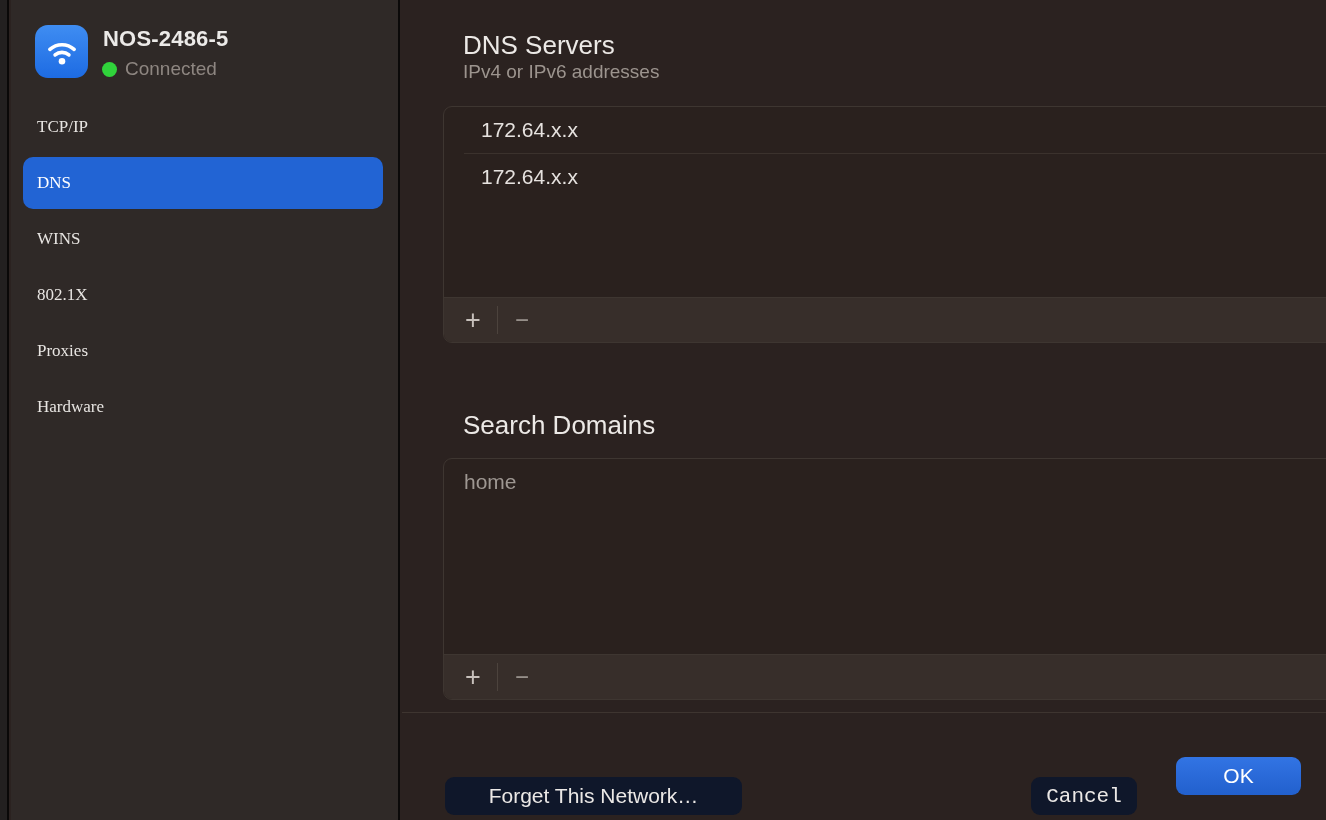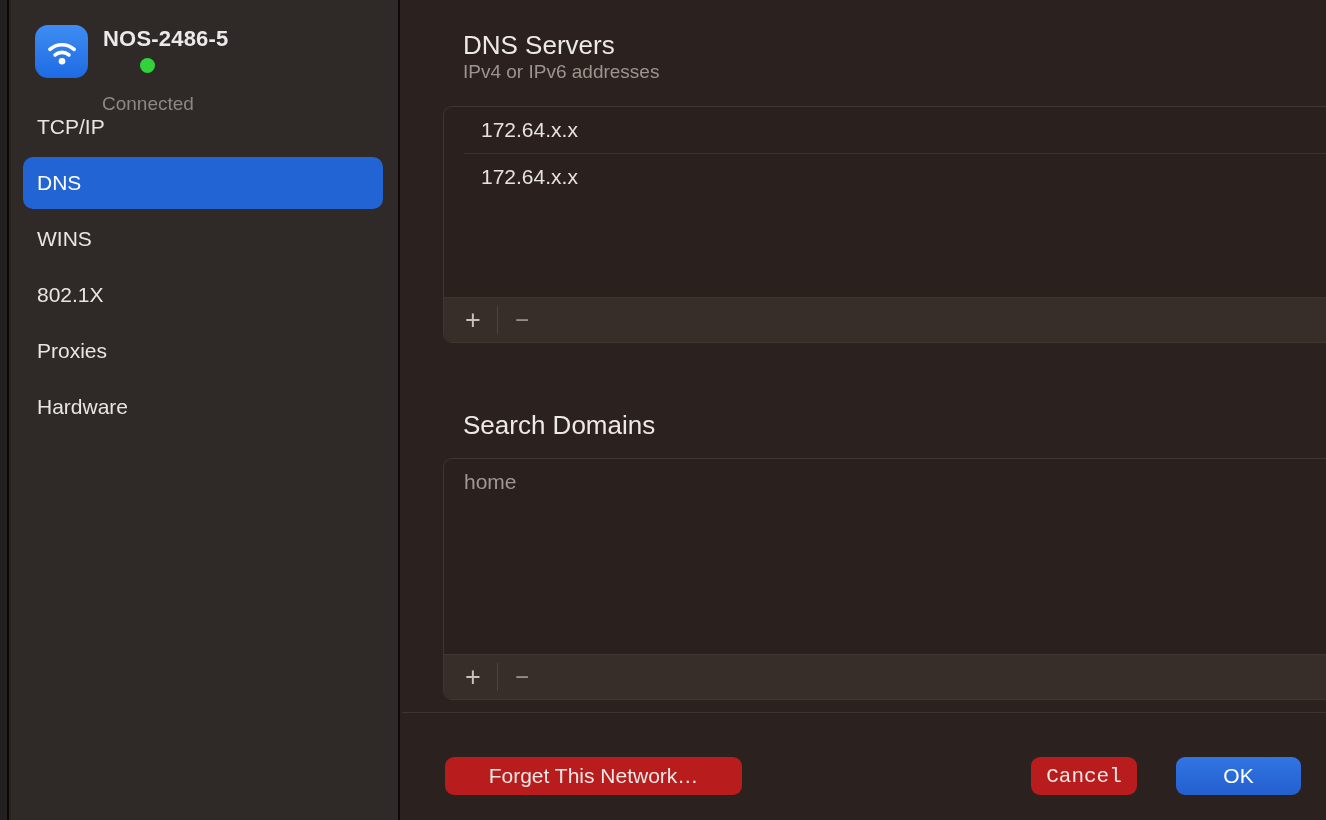--- a/index.html
+++ b/index.html
@@ -31,33 +31,34 @@
     border-radius:13px;
     background:linear-gradient(180deg,#3f8df2,#1d6be3);
     display:flex; align-items:center; justify-content:center;
   }
   .net-name {
     position:absolute; left:92px; top:26px;
     font-size:22px; font-weight:700; color:#eceae8; letter-spacing:.2px;
   }
   .net-status {
     position:absolute; left:91px; top:58px;
-    display:flex; align-items:center; gap:20px;flex-direction:column;
+    display:flex; align-items:center; gap:8px;
   }
   .status-dot { width:15px; height:15px; border-radius:50%; background:#30d33b; }
   .status-label { font-size:19px; color:#8e8681; }
 
   .nav { position:absolute; left:12px; top:101px; width:360px; }
   .nav-item {
     height:52px; margin-bottom:4px;
     display:flex; align-items:center;
     padding-left:14px;
-    font-size:21px; color:#e8e5e2;
+    font-size:17px; color:#e8e5e2;
     border-radius:10px;
     cursor:default;
+    font-family:Liberation Serif, serif;
   }
   .nav-item.selected { background:#2264d4; color:#ffffff; }
 
   
   .main {
     position:absolute; left:402px; top:0; right:0; height:100%;
     background:#2b2220;
   }
   .sec-title { font-size:26px; font-weight:400; color:#ece9e6; position:absolute; left:61px; }
   .t1 { top:30px; }
@@ -102,21 +103,21 @@
     position:absolute; left:0; right:0; top:712px; height:1px;
     background:#3e3530;
   }
 
   .btn {
     position:absolute; top:757px; height:38px;
     border:none; border-radius:9px;
     font-family:inherit; font-size:21px; color:#ebe8e6;
     cursor:default;
   }
-  .btn.gray { background:#b91c1c; }
+  .btn.gray { background:#0f172a;margin-top:20px; }
   .forget { left:43px;  width:297px; }
   .cancel { left:629px; width:106px;font-family:Liberation Mono, monospace; }
   .ok {
     left:774px; width:125px;
     background:linear-gradient(180deg,#3274e4,#2260cd);
     color:#ffffff;
   }
 </style>
 </head>
 <body>

